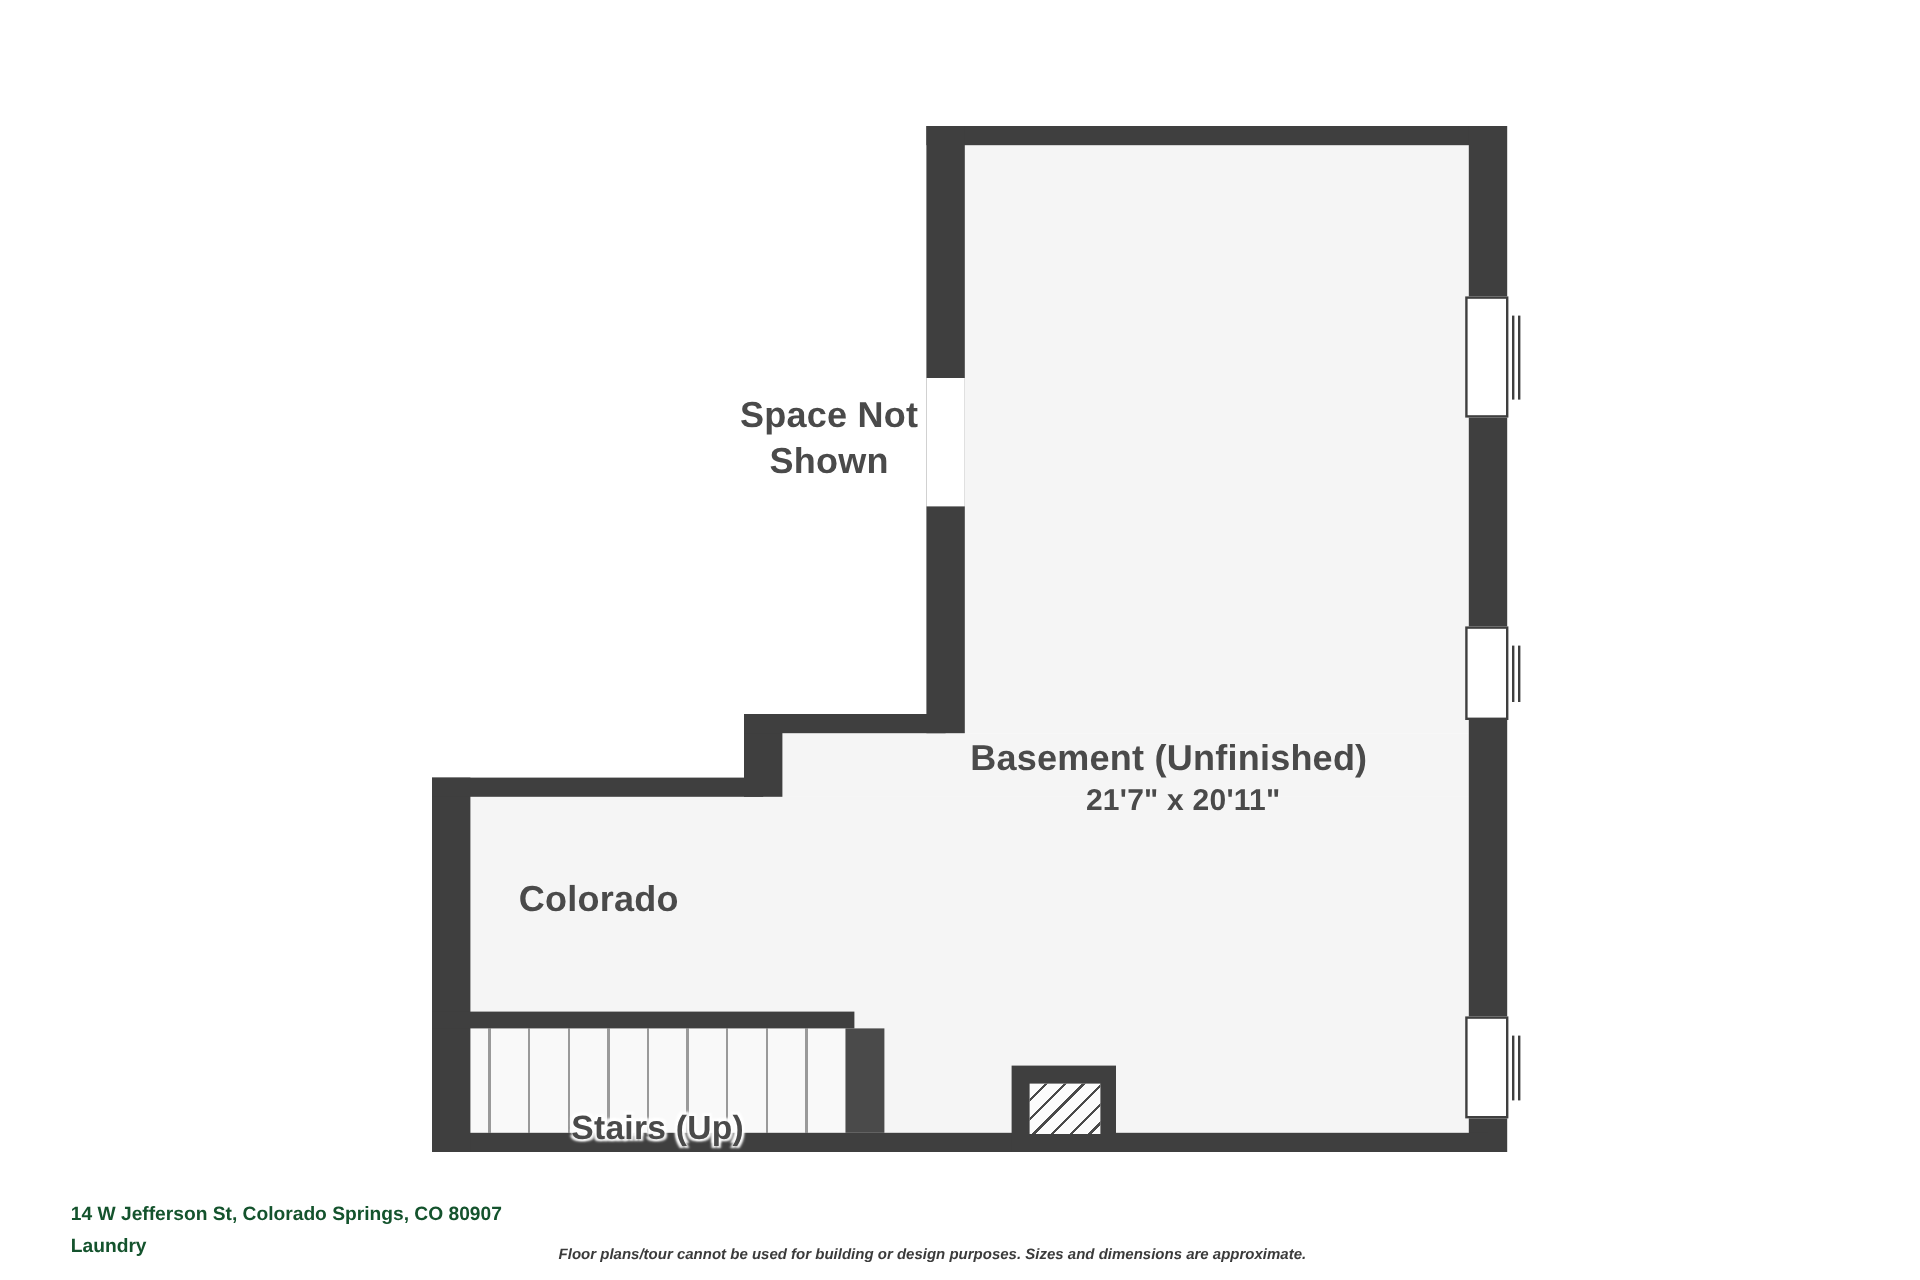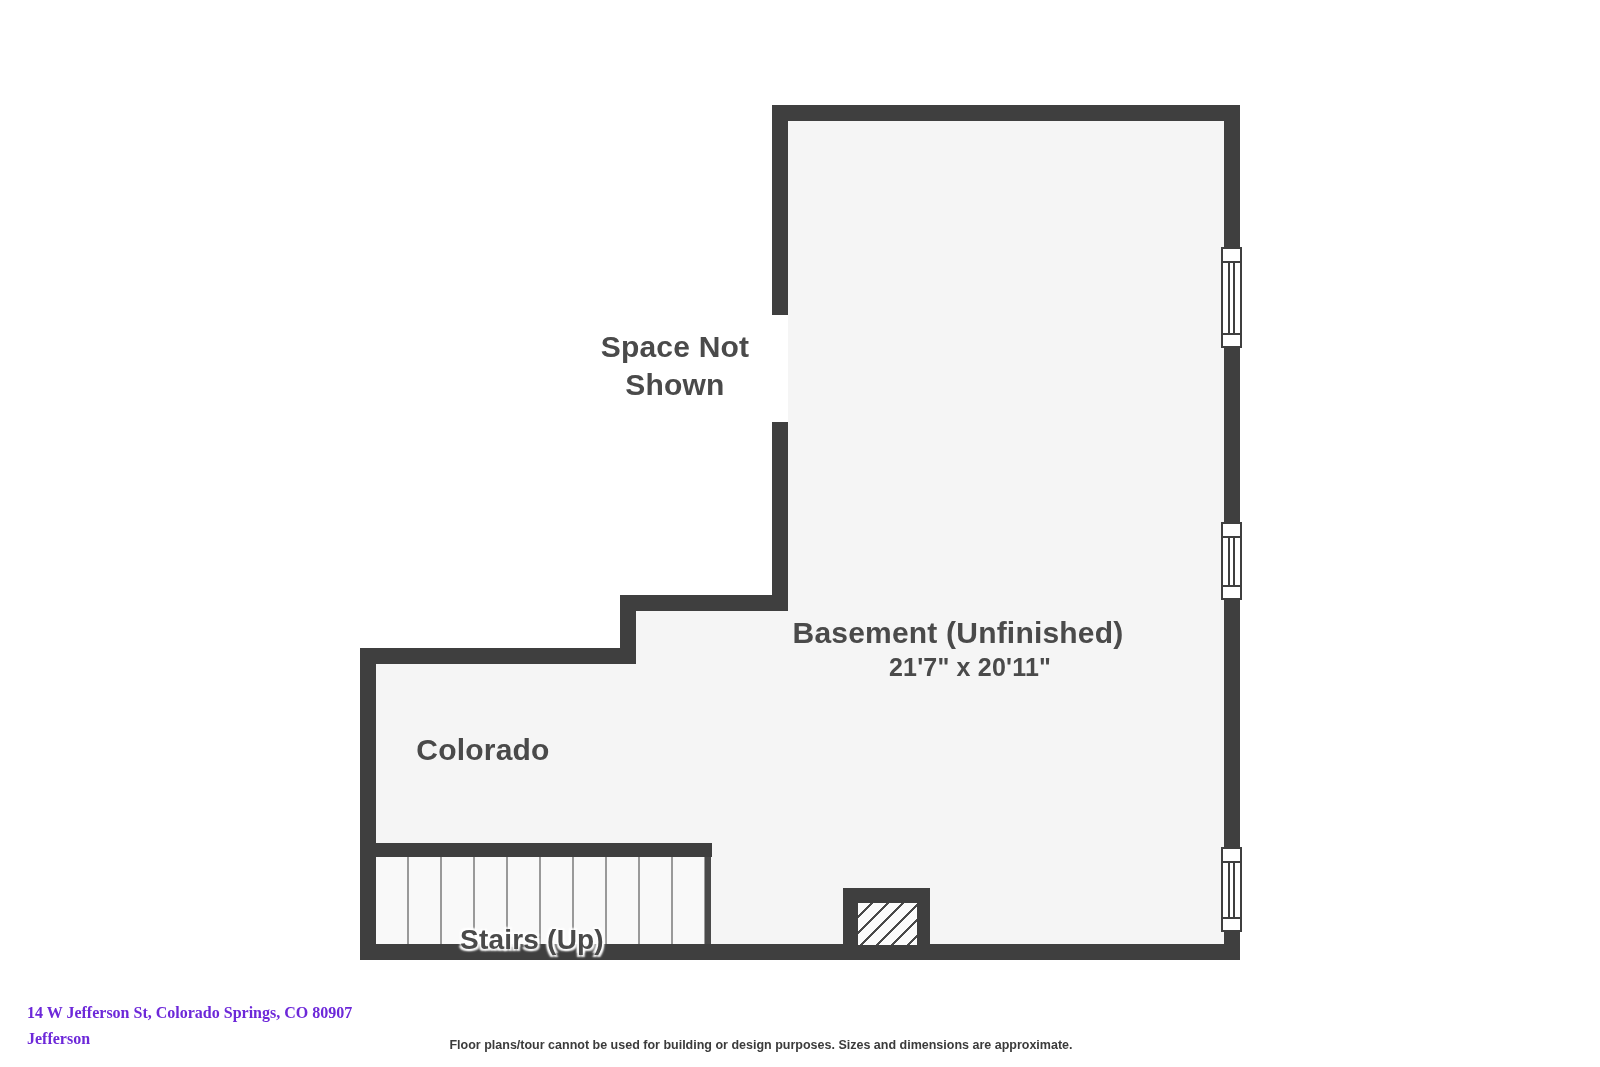--- a/index.html
+++ b/index.html
@@ -5,21 +5,21 @@
   html, body {
     margin: 0;
     padding: 0;
     width: 1600px;
     height: 1067px;
     background: #ffffff;
     font-family: "Liberation Sans", sans-serif;
     overflow: hidden;
     position: relative;
   }
-  .abs { position: absolute; box-sizing: border-box; }
+  .abs { position: absolute; box-sizing: border-box; padding-left: 32px; }
 
   
   .floor { background: #f5f5f5; }
 
   
   .wall { background: #3f3f3f; }
 
   
   .opening { background: #ffffff; }
 
@@ -78,23 +78,22 @@
   .lbl-dims    { font-size: 25px; line-height: 28px; }
   .lbl-stairs  {
     font-size: 28px; line-height: 32px;
     text-shadow: -2px -2px 2px #ffffff, 2px -2px 2px #ffffff,
                  -2px 2px 2px #ffffff, 2px 2px 2px #ffffff;
     margin-top: 40px;
   }
 
   
   .footer-line {
-    color: #6d28d9;
+    color: #14532d;
     font-weight: 700;
-    font-family: Liberation Serif, serif;
   }
   .footer-address   { font-size: 16px; }
   .footer-floorname { font-size: 16px; }
   .footer-disclaimer{
     font-size: 12.5px;
     font-weight: 700;
     text-align: center;
     color: #3b3b3b;
   }
 </style>
@@ -147,15 +146,15 @@
 
   <div class="abs room-label lbl-dims" style="left:770px;top:653px;width:400px;">21'7" x 20'11"</div>
 
   <div class="abs room-label lbl-room" style="left:383px;top:733px;width:200px;">Colorado</div>
 
   <div class="abs room-label lbl-stairs" style="left:412px;top:884px;width:240px;">Stairs (Up)</div>
 </div>
 
 <div class="abs footer-line footer-address" style="left:27px;top:1004px;width:600px;">14 W Jefferson St, Colorado Springs, CO 80907</div>
 
-<div class="abs footer-line footer-floorname" style="left:27px;top:1030px;width:300px;">Jefferson</div>
+<div class="abs footer-line footer-floorname" style="left:27px;top:1030px;width:300px;">Laundry</div>
 
-<div class="abs footer-disclaimer" style="left:400px;top:1038px;width:722px;">Floor plans/tour cannot be used for building or design purposes. Sizes and dimensions are approximate.</div>
+<div class="abs footer-disclaimer" style="left:400px;top:1038px;width:722px;font-style:italic;">Floor plans/tour cannot be used for building or design purposes. Sizes and dimensions are approximate.</div>
 
 </body></html>

